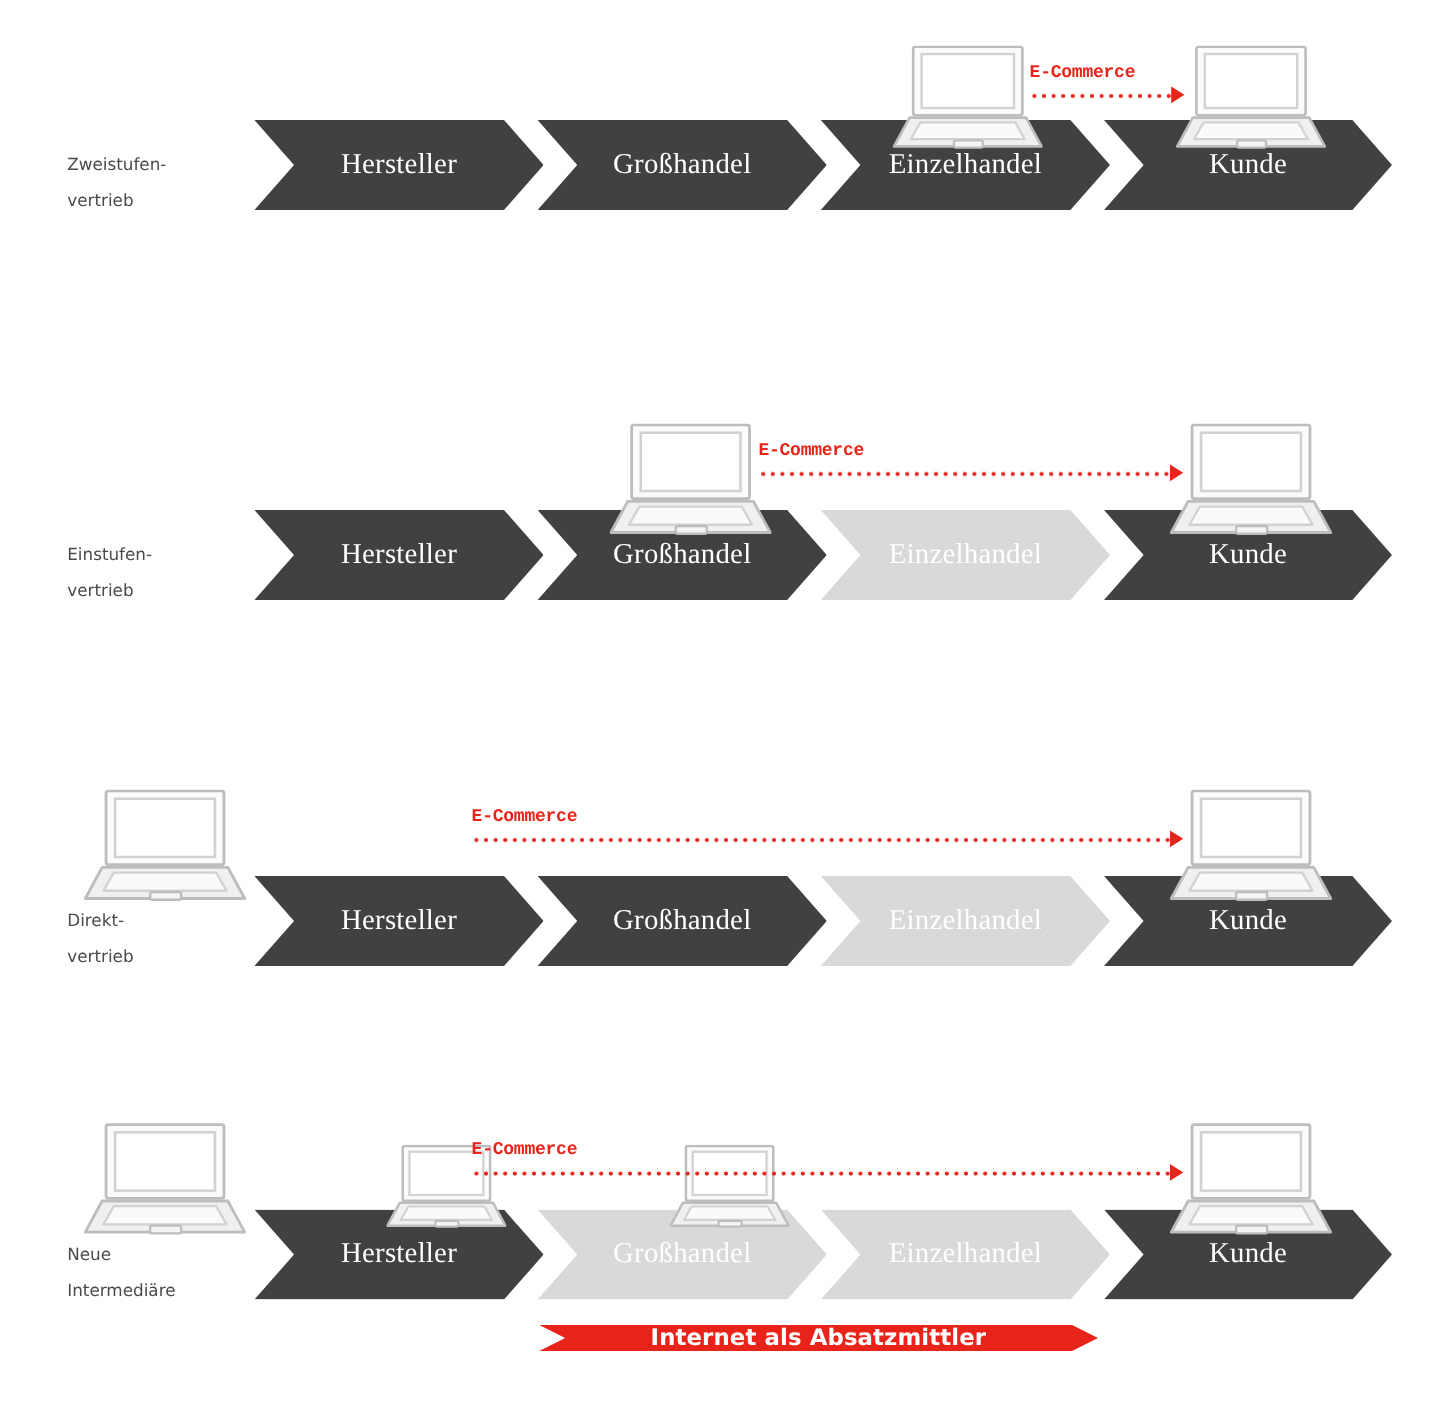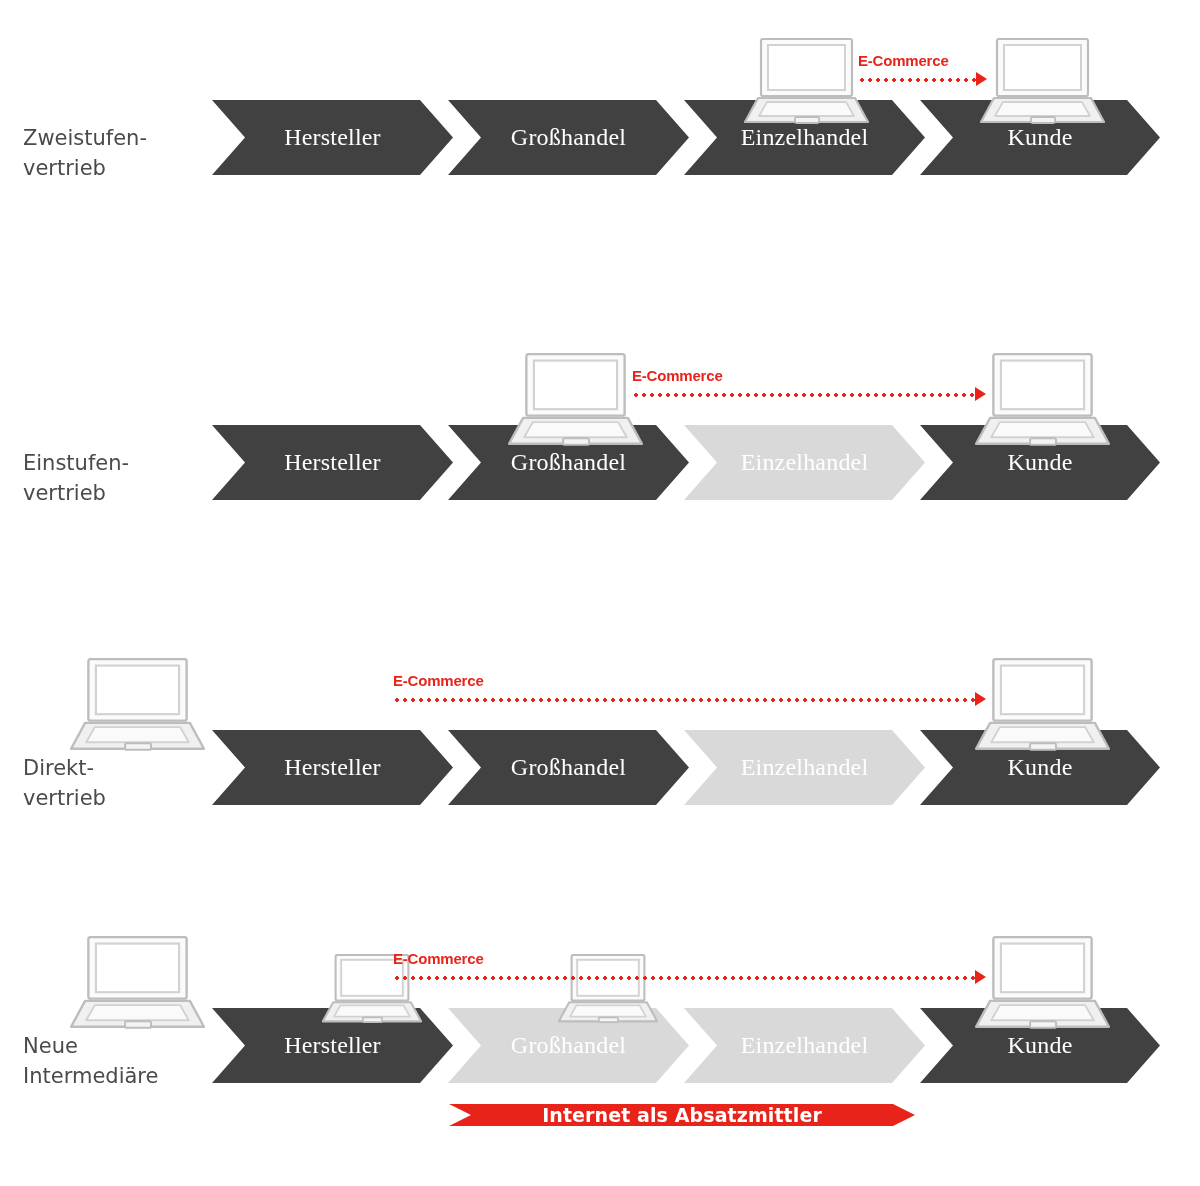--- a/index.html
+++ b/index.html
@@ -6,22 +6,22 @@
   body{
     width:1200px;height:1186px;position:relative;overflow:hidden;
     font-family:"DejaVu Sans","Liberation Sans",sans-serif;
     -webkit-font-smoothing:antialiased;
   }
   .diagram{position:absolute;inset:0;}
 
   
   .row{position:absolute;left:0;width:1200px;height:210px;}
   .row-label{
-    position:absolute;left:23px;width:170px;
-    font-size:21px;line-height:30px;color:#4a4a4a;
+    position:absolute;left:56px;width:170px;
+    font-size:14px;line-height:30px;color:#4a4a4a;
     font-family:"DejaVu Sans","Liberation Sans",sans-serif;
     white-space:pre-line;
   }
 
   
   .chain{position:absolute;left:212px;top:0;width:948px;height:75px;}
   .chev{
     position:absolute;top:0;height:75px;
     display:flex;align-items:center;justify-content:center;
     clip-path:polygon(0 0, calc(100% - 33px) 0, 100% 50%, calc(100% - 33px) 100%, 0 100%, 33px 50%);
@@ -36,21 +36,21 @@
 
   
   .laptop{position:absolute;z-index:6;}
   .laptop svg{display:block;}
 
   
   .ecom{position:absolute;z-index:7;height:40px;}
   .ecom-text{
     position:absolute;left:0;top:-2px;
     color:#e8241a;font-size:15px;font-weight:600;letter-spacing:-.2px;
-    font-family:Liberation Sans, sans-serif;
+    font-family:Liberation Mono, monospace;
     white-space:nowrap;
   }
   .ecom-line{
     position:absolute;left:0;top:24px;height:4px;
     background-image:radial-gradient(circle, #e8241a 0 1.6px, transparent 1.7px);
     background-size:8px 4px;background-repeat:repeat-x;background-position:0 50%;
   }
   .ecom-head{
     position:absolute;top:18px;width:0;height:0;
     border-top:7px solid transparent;border-bottom:7px solid transparent;

